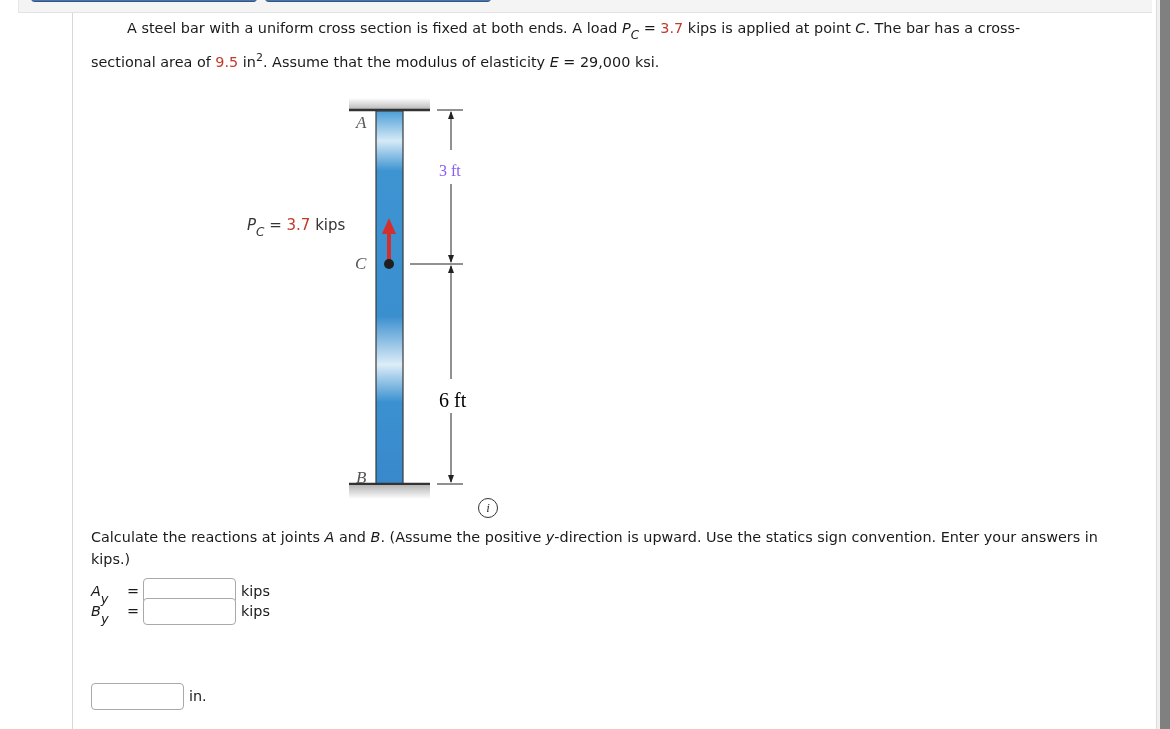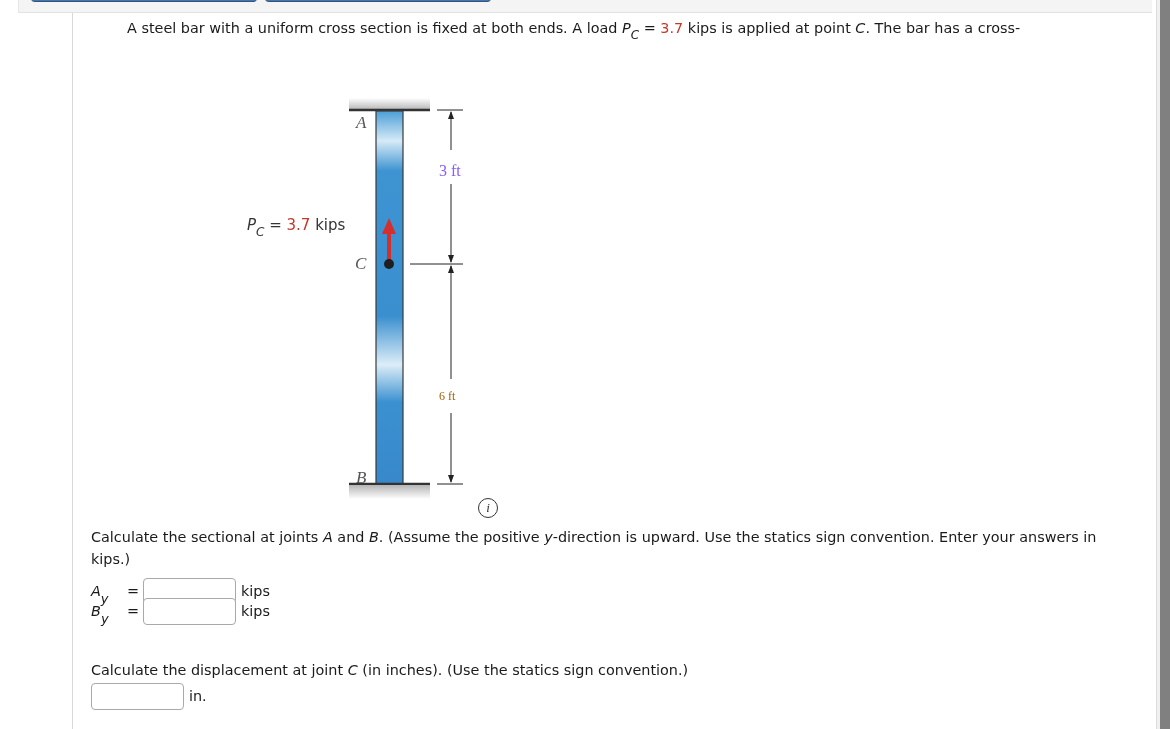--- a/index.html
+++ b/index.html
@@ -55,20 +55,23 @@
   <div class="top-btn" style="left: 246px; width: 226px;"></div>
 </div>
 <div class="scroll-shadow"></div>
 <div class="scrollbar"></div>
 
 <div class="content">
 
   <div class="para" style="top: 0; margin-left: 36px;">
     <span>A steel bar with a uniform cross section is fixed at both ends. A load </span><span class="it">P</span><span class="sub">C</span><span> = </span><span class="red">3.7</span><span> kips is applied at point </span><span class="it">C</span><span>. The bar has a cross-</span>
   </div>
+  <div class="para" style="top: 34px;">
+    <span>sectional area of </span><span class="red">9.5</span><span> in</span><span class="sup">2</span><span>. Assume that the modulus of elasticity </span><span class="it">E</span><span> = 29,000 ksi.</span>
+  </div>
 
   <div class="figure">
     <svg width="360" height="420" viewBox="0 0 360 420">
       <defs>
         <linearGradient id="wallTop" x1="0" y1="0" x2="0" y2="1">
           <stop offset="0" stop-color="#ffffff"></stop>
           <stop offset="1" stop-color="#b5b5b5"></stop>
         </linearGradient>
         <linearGradient id="wallBot" x1="0" y1="0" x2="0" y2="1">
           <stop offset="0" stop-color="#b5b5b5"></stop>
@@ -117,48 +120,45 @@
       <line x1="288" y1="315" x2="288" y2="384" stroke="#222" stroke-width="1"></line>
       <polygon points="288,167 285,175 291,175" fill="#222"></polygon>
       <polygon points="288,385 285,377 291,377" fill="#222"></polygon>
     </svg>
 
     <span class="serif it" style="position:absolute; left:193px; top:15px; font-size:17px; color:#555;">A</span>
     <span class="serif it" style="position:absolute; left:192px; top:156px; font-size:17px; color:#555;">C</span>
     <span class="serif it" style="position:absolute; left:193px; top:370px; font-size:17px; color:#555;">B</span>
 
     <span class="serif" style="position:absolute; left:276px; top:64px; font-size:16px; color:#8b5cf6; background:#fff;">3 ft</span>
-    <span class="serif" style="position:absolute; left:276px; top:291px; font-size:12px; color:#a16207; background:#fff;">6 ft</span>
+    <span class="serif" style="position:absolute; left:276px; top:291px; font-size:20px; color:#000000; background:#fff;">6 ft</span>
 
     <div style="position:absolute; left:84px; top:118px; font-size:15px; white-space:nowrap; color:#333;">
       <span class="it">P</span><span class="sub" style="font-size:12px;">C</span><span> = </span><span class="red">3.7</span><span> kips</span>
     </div>
 
     <div style="position:absolute; left:315px; top:400px; width:20px; height:20px; border:1px solid #333; border-radius:50%; text-align:center; line-height:18px; font-size:13px; color:#333;" class="serif it"><span>i</span></div>
   </div>
 
   <div class="qtext" style="top: 513px;">
-    <span>Calculate the sectional at joints </span><span class="it">A</span><span> and </span><span class="it">B</span><span>. (Assume the positive </span><span class="it">y</span><span>-direction is upward. Use the statics sign convention. Enter your answers in kips.)</span>
+    <span>Calculate the reactions at joints </span><span class="it">A</span><span> and </span><span class="it">B</span><span>. (Assume the positive </span><span class="it">y</span><span>-direction is upward. Use the statics sign convention. Enter your answers in kips.)</span>
   </div>
 
   <div class="ans-row" style="top: 565px;">
     <span class="var-label"><span>A</span><span class="sub">y</span></span>
     <span class="eq">=</span>
     <input class="ans-input" type="text" value="" style="">
     <span class="unit">kips</span>
   </div>
 
   <div class="ans-row" style="top: 585px;">
     <span class="var-label"><span>B</span><span class="sub">y</span></span>
     <span class="eq">=</span>
     <input class="ans-input" type="text" value="" style="">
     <span class="unit">kips</span>
   </div>
 
-  <div class="qtext" style="top: 646px;">
-    <span>Calculate the displacement at joint </span><span class="it">C</span><span> (in inches). (Use the statics sign convention.)</span>
-  </div>
 
   <div class="ans-row" style="top: 670px;">
     <input class="ans-input" style="margin-left: 0px;" type="text" value="">
     <span class="unit">in.</span>
   </div>
 </div>
 
 </body></html>

